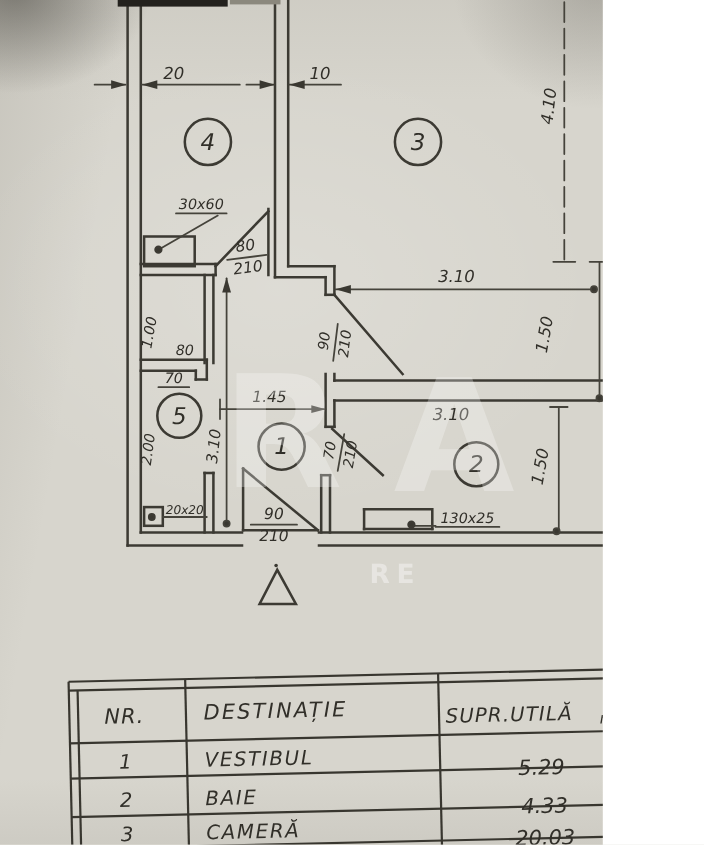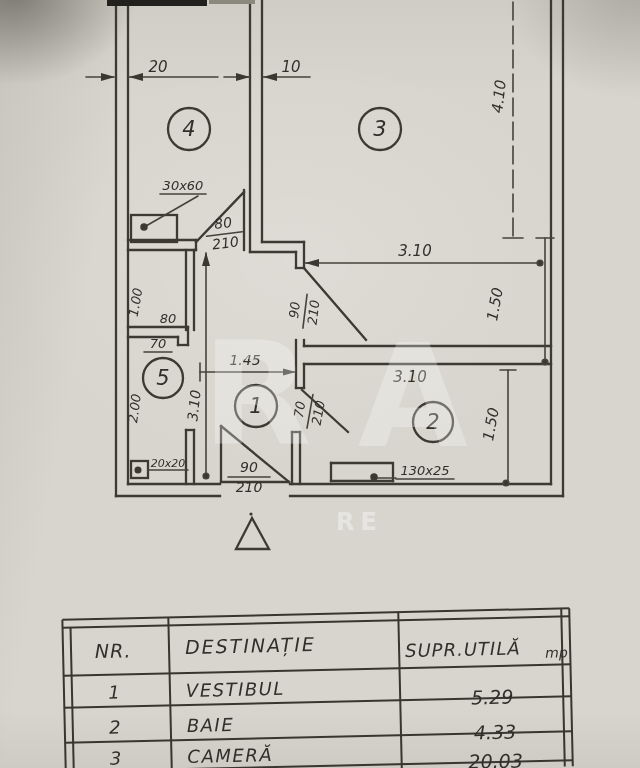--- a/index.html
+++ b/index.html
@@ -1,16 +1,16 @@
 <!DOCTYPE html>
 <html><head>
 <meta charset="utf-8">
 <style>
   html,body{margin:0;padding:0;}
-  .page{position:relative;width:640px;height:768px;background:#d7d5cd;overflow:hidden;
+  .page{position:relative;width:548px;height:768px;background:#d7d5cd;overflow:hidden;
         font-family:"DejaVu Sans",sans-serif;}
   .paper-grad{position:absolute;inset:0;
      background:
        radial-gradient(ellipse 420px 300px at 46% 34%, rgba(255,255,255,.16), rgba(255,255,255,0) 70%),
        linear-gradient(100deg, rgba(132,128,118,.18) 0%, rgba(132,128,118,0) 18%),
        linear-gradient(180deg, rgba(150,146,136,.12) 0%, rgba(150,146,136,0) 12%);}
   .shade-tl{position:absolute;left:-46px;top:-52px;width:200px;height:150px;
      background:radial-gradient(ellipse at 30% 30%, rgba(55,53,47,.5), rgba(55,53,47,0) 62%);}
   .shade-tr{position:absolute;right:-60px;top:-60px;width:220px;height:180px;
      background:radial-gradient(ellipse at 70% 25%, rgba(80,77,70,.28), rgba(80,77,70,0) 60%);}

